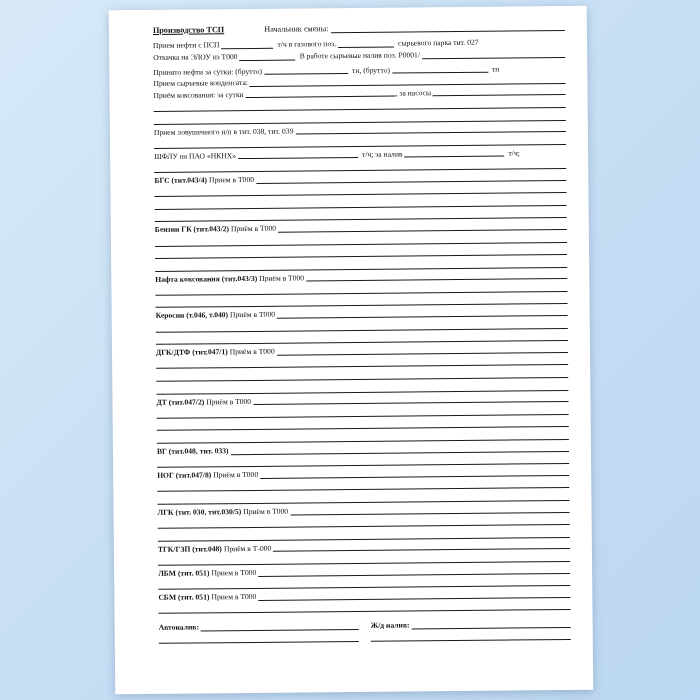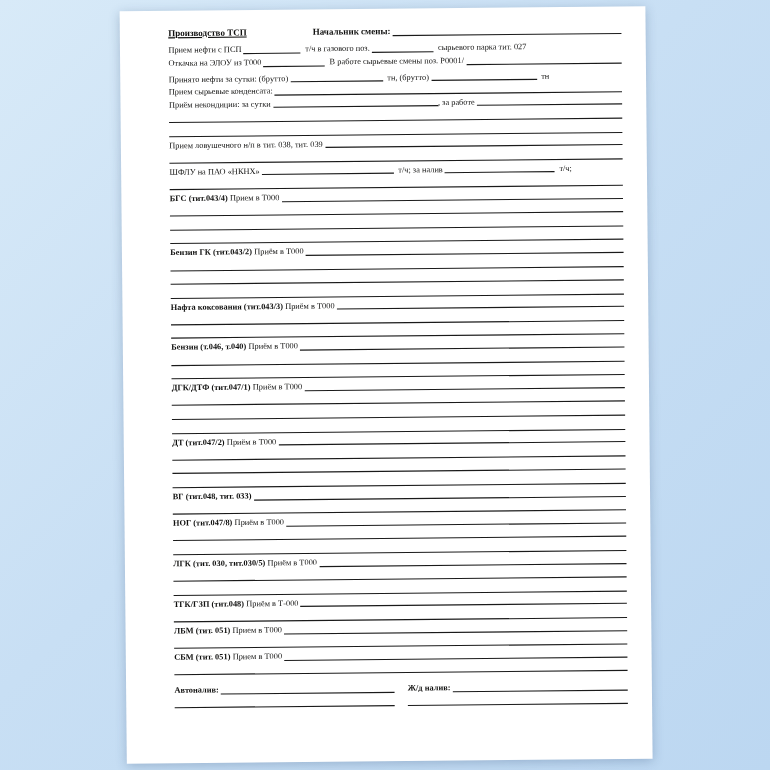--- a/index.html
+++ b/index.html
@@ -74,24 +74,23 @@
     margin-bottom: 6px;
     white-space: nowrap;
   }
   .title-row .doc-title {
     font-weight: bold;
     text-decoration: underline;
     font-size: 8.2px;
     padding-right: 40px;
   }
   .title-row .shift-lbl {
-    font-weight: bold;
+    font-weight: normal;
     font-size: 8.2px;
     padding-right: 2px;
-    margin-left: 20px;
   }
   .two-col {
     display: flex;
     align-items: flex-end;
     margin-bottom: 2.6px;
     white-space: nowrap;
   }
   .two-col .half {
     display: flex;
     align-items: flex-end;
@@ -120,21 +119,21 @@
       <span class="lbl">т/ч в газового поз.</span>
       <span class="seg" style="width:56px"></span>
       <span class="gap"></span>
       <span class="lbl">сырьевого парка тит. 027</span>
     </div>
 
     <div class="row">
       <span class="lbl">Откачка на ЭЛОУ из Т000</span>
       <span class="seg" style="width:56px"></span>
       <span class="gap"></span>
-      <span class="lbl">В работе сырьевые смены  поз. Р0001/</span>
+      <span class="lbl">В работе сырьевые налив  поз. Р0001/</span>
       <span class="fill"></span>
     </div>
 
     <div class="spacer-3"></div>
 
     <div class="row">
       <span class="lbl">Принято нефти за сутки:  (брутто)</span>
       <span class="seg" style="width:84px"></span>
       <span class="gap"></span>
       <span class="lbl">тн, (брутто)</span>
@@ -142,23 +141,23 @@
       <span class="gap"></span>
       <span class="lbl">тн</span>
     </div>
 
     <div class="row">
       <span class="lbl">Прием сырьевые конденсата:</span>
       <span class="fill"></span>
     </div>
 
     <div class="row">
-      <span class="lbl">Приём некондиции: за сутки</span>
+      <span class="lbl">Приём коксования: за сутки</span>
       <span class="seg" style="width:150px"></span>
-      <span class="lbl">, за работе</span>
+      <span class="lbl">, за насосы</span>
       <span class="fill"></span>
     </div>
 
     <div class="blank"></div>
     <div class="blank"></div>
 
     <div class="row">
       <span class="lbl">Прием ловушечного н/п в тит. 038, тит. 039</span>
       <span class="fill"></span>
     </div>
@@ -195,21 +194,21 @@
 
     <div class="row">
       <span class="lbl b">Нафта коксования (тит.043/3)</span>
       <span class="lbl">Приём в Т000</span>
       <span class="fill"></span>
     </div>
     <div class="blank"></div>
     <div class="blank"></div>
 
     <div class="row">
-      <span class="lbl b">Бензин (т.046, т.040)</span>
+      <span class="lbl b">Керосин (т.046, т.040)</span>
       <span class="lbl">Приём в Т000</span>
       <span class="fill"></span>
     </div>
     <div class="blank"></div>
     <div class="blank"></div>
 
     <div class="row">
       <span class="lbl b">ДГК/ДТФ (тит.047/1)</span>
       <span class="lbl">Приём в Т000</span>
       <span class="fill"></span>

